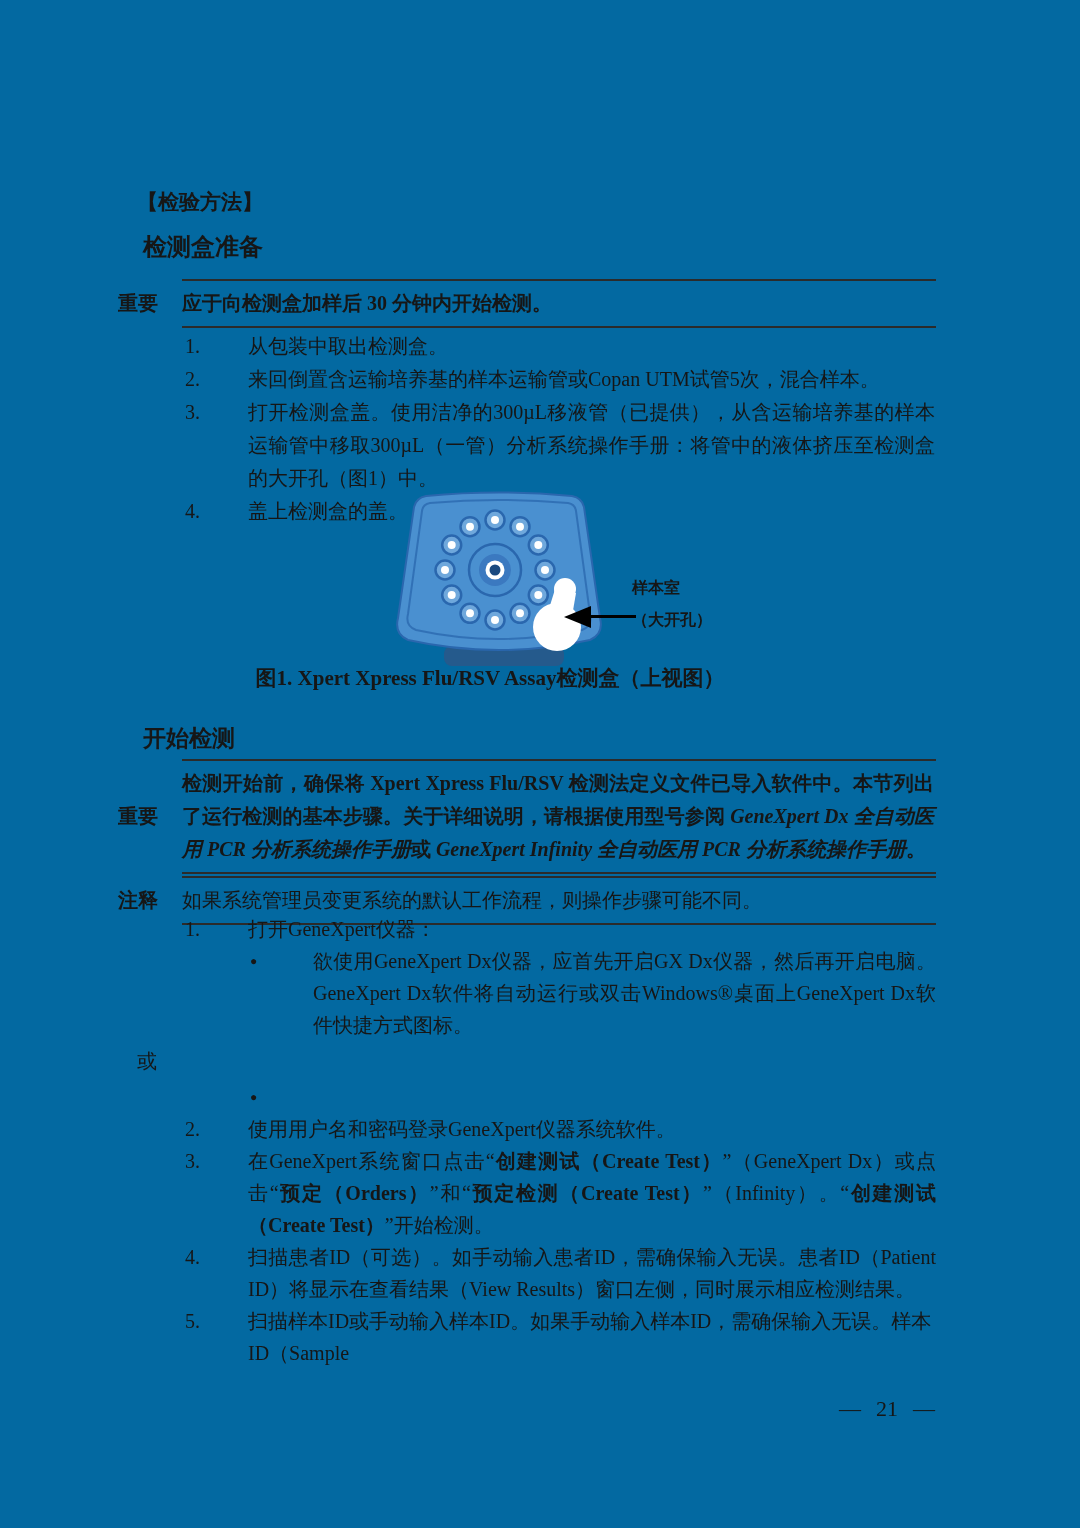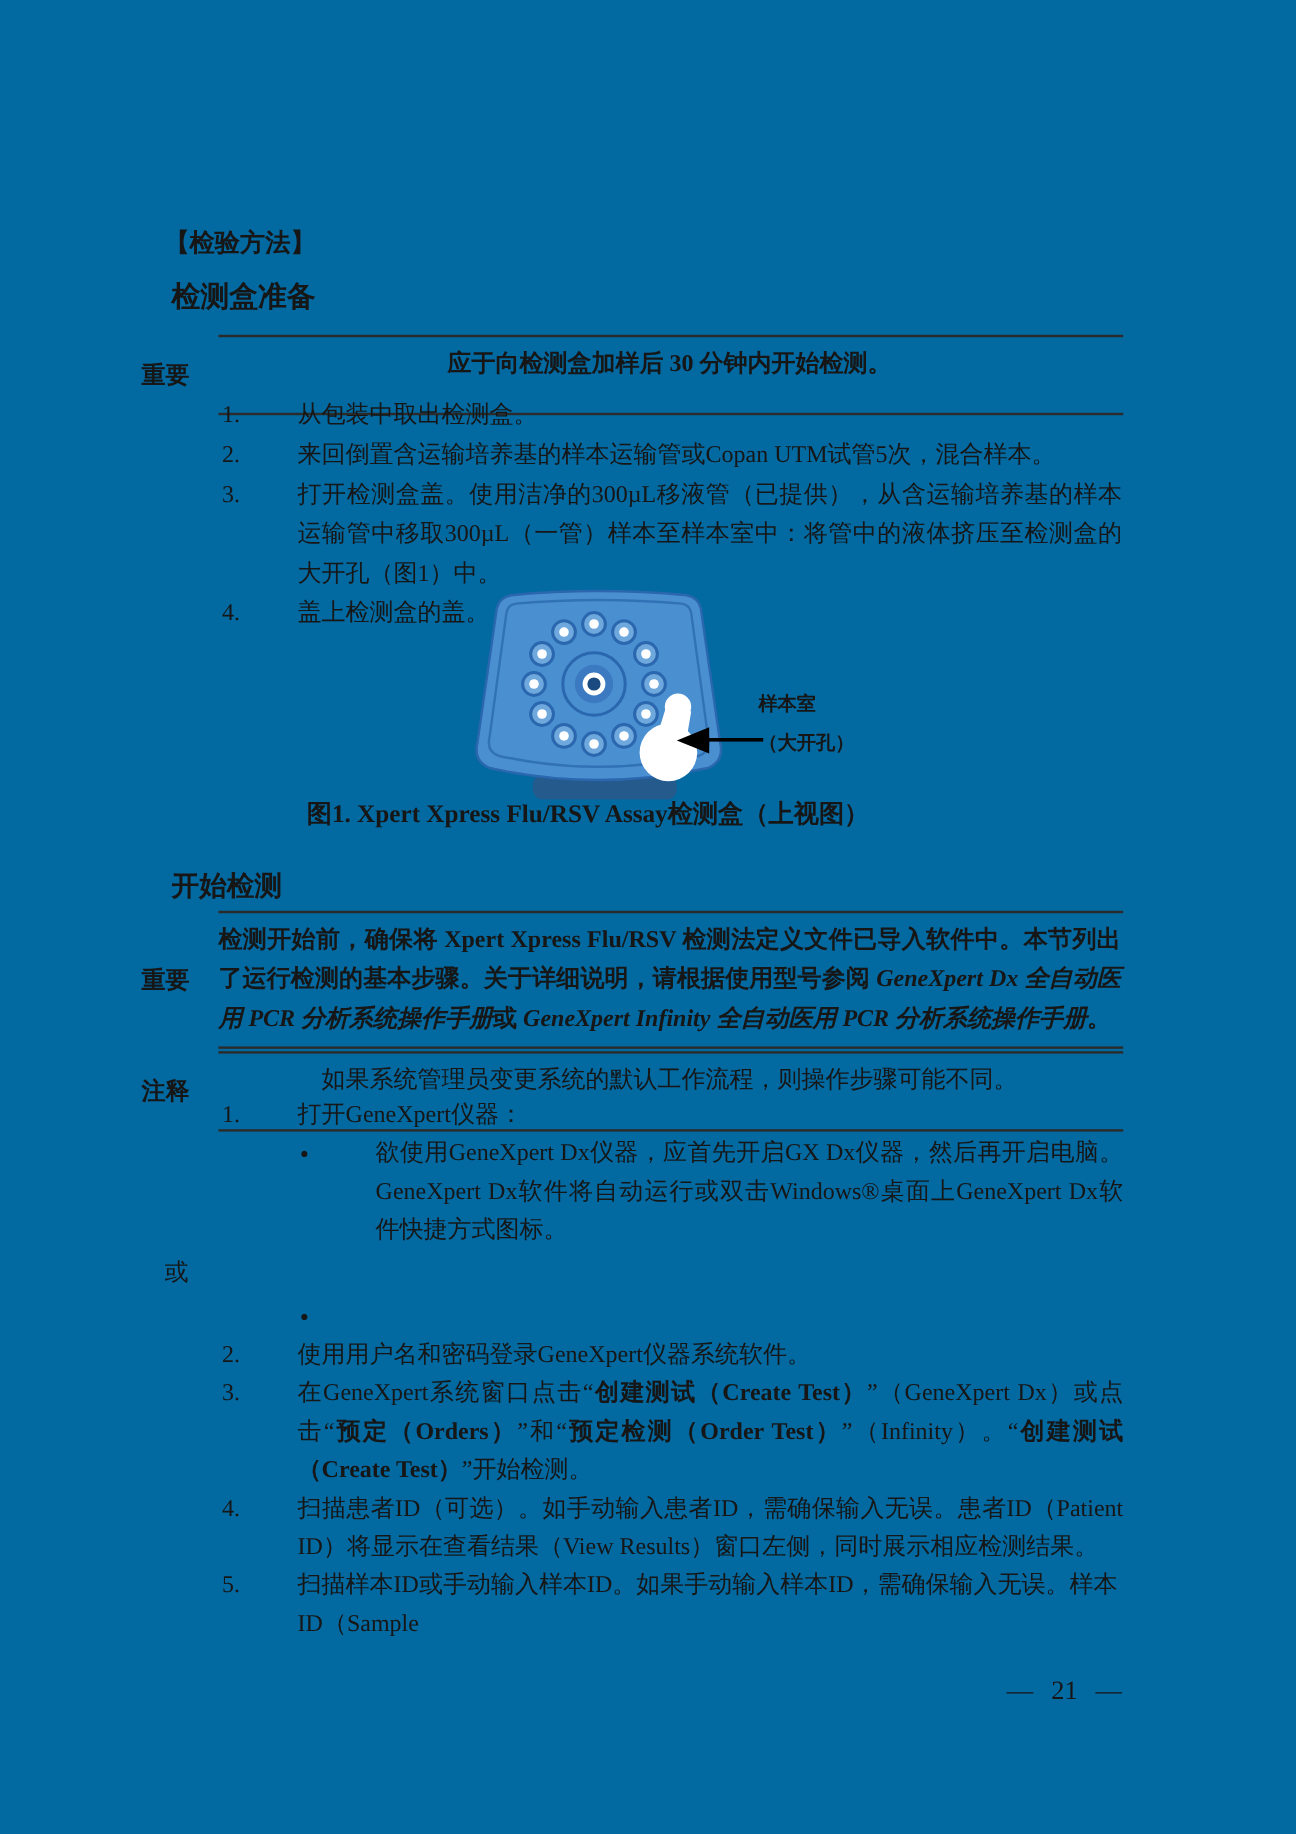--- a/index.html
+++ b/index.html
@@ -6,21 +6,21 @@
   .page{position:relative;width:1080px;height:1528px;background:#0369a1;overflow:hidden;
         font-family:"Liberation Serif","DejaVu Serif",serif;color:#161616;}
   .h-sub{position:absolute;font-weight:bold;white-space:nowrap;}
   .h-method{left:137px;top:188px;font-size:21px;}
   .h-prep{left:143px;top:231px;font-size:24px;}
   .h-start{left:143px;top:723px;font-size:23px;}
 
   .callout{position:absolute;left:118px;width:818px;display:flex;align-items:center;}
   .callout-label{flex:0 0 64px;font-weight:bold;font-size:20px;}
   .callout-body{flex:1;border-top:2px solid #2b2b2b;border-bottom:2px solid #2b2b2b;
-                font-size:20px;line-height:31px;padding:7px 2px 25px 0;text-align:center;}
+                font-size:20px;line-height:31px;padding:7px 2px 7px 0;}
   .imp1{top:279px;}
   .imp1 .callout-body{font-weight:bold;}
   .imp2{top:759px;}
   .imp2 .callout-body{font-weight:bold;text-align:justify;line-height:33px;padding:6px 2px 6px 0;}
   .note{top:876px;}
 
   .steps{position:absolute;left:185px;top:330px;width:750px;margin:0;padding:0;
          list-style:none;font-size:20px;line-height:33px;}
   .steps li{display:flex;}
   .num{flex:0 0 35px;}
@@ -62,21 +62,21 @@
     <li>
       <span class="num">1.</span>
       <span class="txt">从包装中取出检测盒。</span>
     </li>
     <li>
       <span class="num">2.</span>
       <span class="txt">来回倒置含运输培养基的样本运输管或Copan UTM试管5次，混合样本。</span>
     </li>
     <li>
       <span class="num">3.</span>
-      <span class="txt justify">打开检测盒盖。使用洁净的300µL移液管（已提供），从含运输培养基的样本运输管中移取300µL（一管）样本至样本室中：将管中的液体挤压至检测盒的大开孔（图1）中。</span>
+      <span class="txt justify">打开检测盒盖。使用洁净的300µL移液管（已提供），从含运输培养基的样本运输管中移取300µL（一管）分析系统操作手册：将管中的液体挤压至检测盒的大开孔（图1）中。</span>
     </li>
     <li>
       <span class="num">4.</span>
       <span class="txt">盖上检测盒的盖。</span>
     </li>
   </ol>
 
   <svg class="cartridge" width="220" height="190" viewBox="0 0 220 190">
     <g stroke="#2a67ae">
       <rect x="50" y="160" width="120" height="20" rx="8" stroke="none" fill="#255a8c"></rect>
@@ -154,21 +154,21 @@
     <div class="orrow">或</div>
     <div class="brow">
       <span class="bul">●</span>
     </div>
     <div class="srow">
       <span class="num">2.</span>
       <span class="txt">使用用户名和密码登录GeneXpert仪器系统软件。</span>
     </div>
     <div class="srow">
       <span class="num">3.</span>
-      <span class="txt justify"><span>在GeneXpert系统窗口点击“</span><span style="font-weight: bold;">创建测试（Create Test）</span><span>”（GeneXpert Dx）或点击“</span><span style="font-weight: bold;">预定（Orders）</span><span>”和“</span><span style="font-weight: bold;">预定检测（Order Test）</span><span>”（Infinity）。“</span><span style="font-weight: bold;">创建测试（Create Test）</span><span>”开始检测。</span></span>
+      <span class="txt justify"><span>在GeneXpert系统窗口点击“</span><span style="font-weight: bold;">创建测试（Create Test）</span><span>”（GeneXpert Dx）或点击“</span><span style="font-weight: bold;">预定（Orders）</span><span>”和“</span><span style="font-weight: bold;">预定检测（Create Test）</span><span>”（Infinity）。“</span><span style="font-weight: bold;">创建测试（Create Test）</span><span>”开始检测。</span></span>
     </div>
     <div class="srow">
       <span class="num">4.</span>
       <span class="txt justify">扫描患者ID（可选）。如手动输入患者ID，需确保输入无误。患者ID（Patient ID）将显示在查看结果（View Results）窗口左侧，同时展示相应检测结果。</span>
     </div>
     <div class="srow">
       <span class="num">5.</span>
       <span class="txt">扫描样本ID或手动输入样本ID。如果手动输入样本ID，需确保输入无误。样本ID（Sample</span>
     </div>
   </div>

